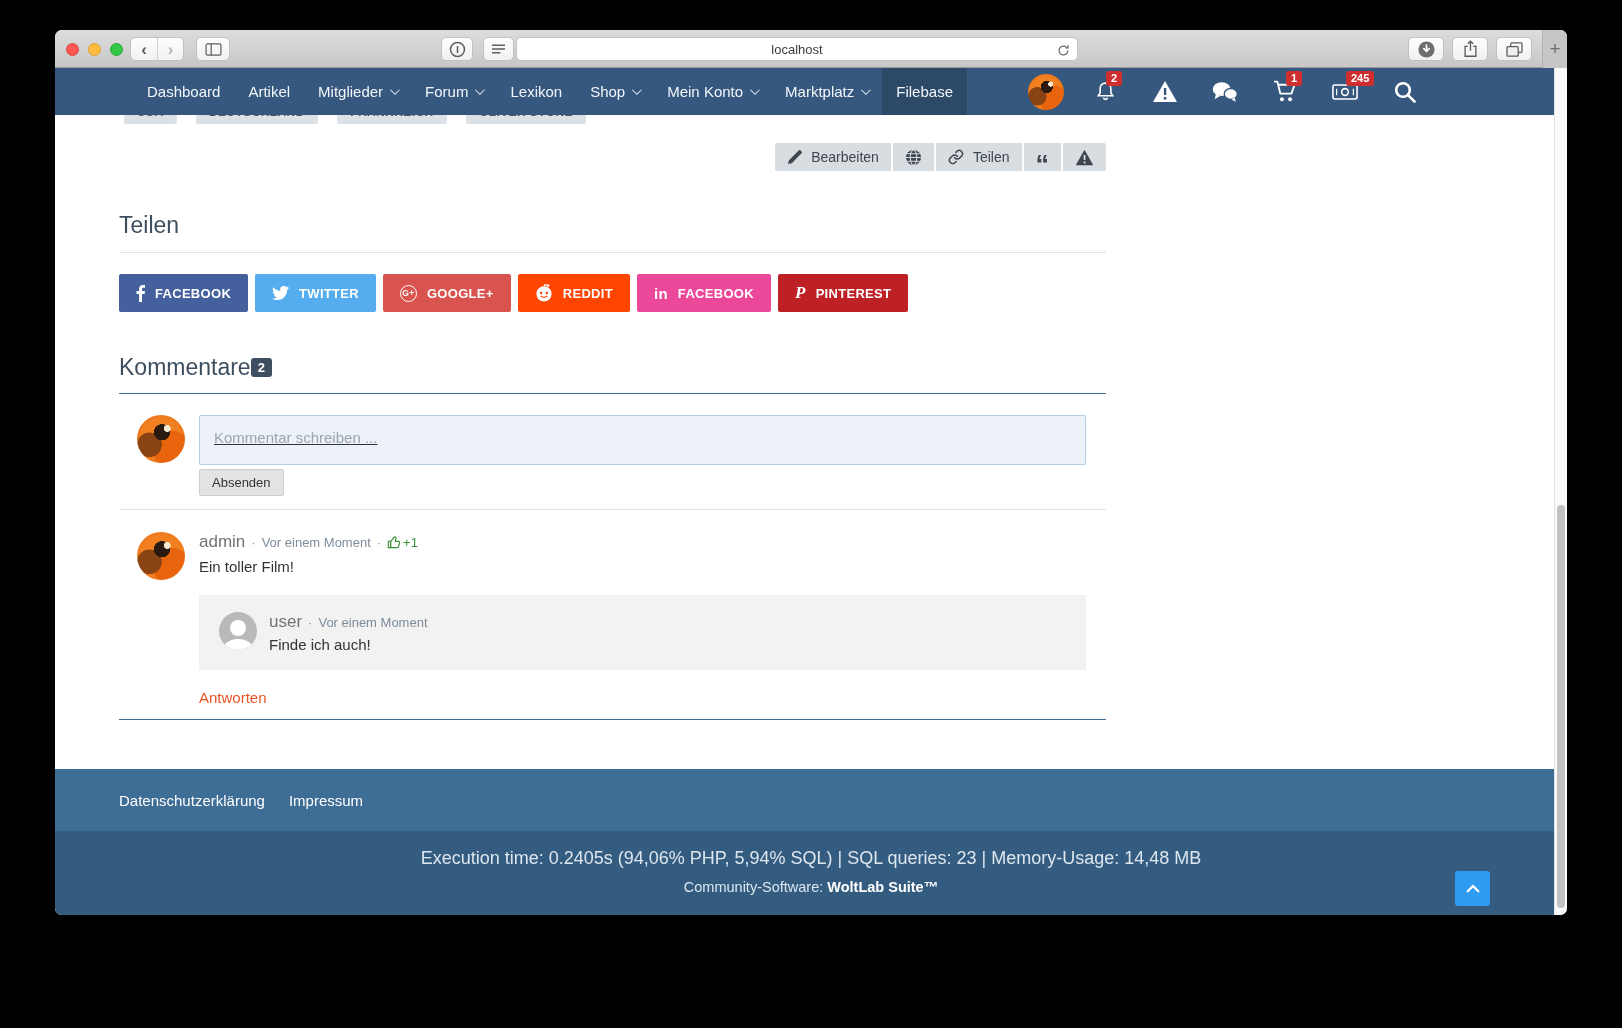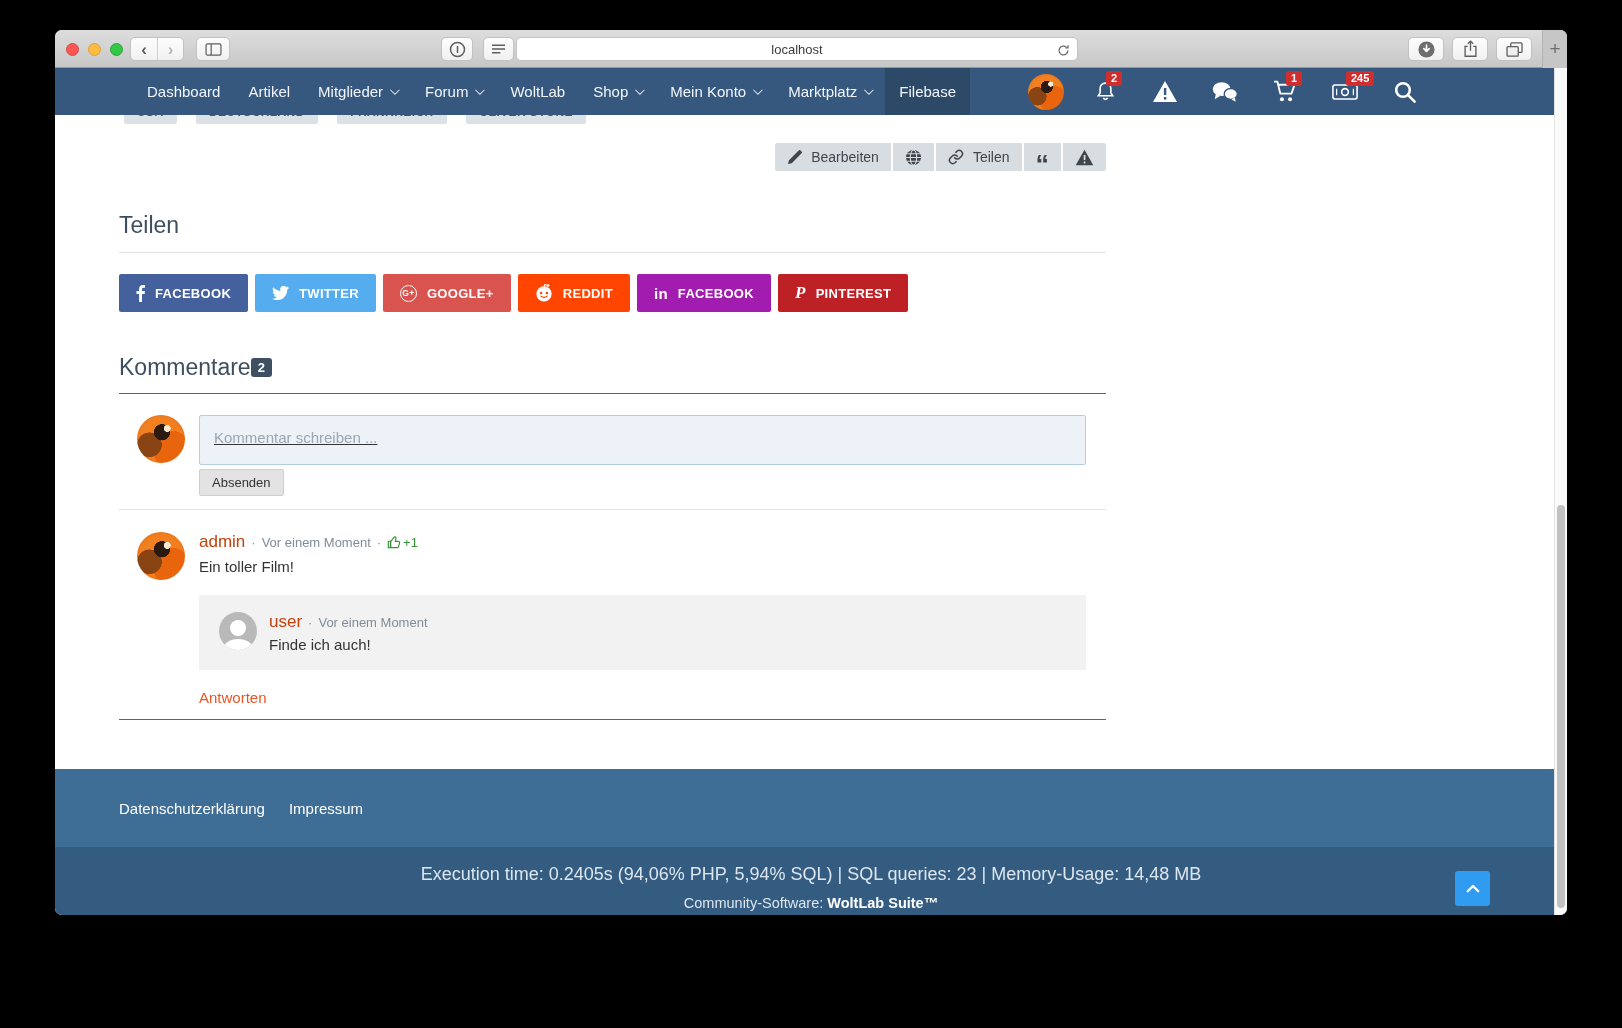--- a/index.html
+++ b/index.html
@@ -104,38 +104,38 @@
   .comment-input { flex:1; height:50px; background:#ecf2f8; border:1px solid #b3cfe4; border-radius:2px;
                    padding:13px 14px; font-size:15px; color:#333; resize:none; font-family:inherit;text-decoration:underline; }
   .comment-input::placeholder { color:#9aa6b0; }
   .submit-row { margin-top:4px; margin-left:62px; }
   .submit-btn { background:#e3e3e3; border:1px solid #cfcfcf; border-radius:2px; height:27px; padding:0 12px;
                 font-size:13px; color:#333; cursor:pointer; font-family:inherit; }
 
   .comment { margin-top:22px; display:flex; gap:14px; }
   .comment-body { flex:1; min-width:0; }
   .c-head { display:flex; align-items:center; gap:6px; font-size:13px; color:#7f8c99; }
-  .c-author { font-size:17px; color:#c2410c; text-decoration:none; cursor:pointer; }
+  .c-author { font-size:17px; color:#737373; text-decoration:none; cursor:pointer; }
   .likes { color:#359135; font-size:13px; display:flex; align-items:center; gap:2px; }
   .c-text { margin-top:6px; font-size:15px; color:#333; }
 
   .reply-box { margin-top:20px; background:#f2f2f2; padding:17px 20px; }
   .reply-row { display:flex; gap:12px; }
   .avatar38 { width:38px; height:38px; }
   .avatar-default { position:relative; background:#b9b9b9; overflow:hidden; }
   .avatar-default .head { position:absolute; left:50%; top:22%; width:42%; height:42%;
                           transform:translateX(-50%); background:#fff; border-radius:50%; }
   .avatar-default .body { position:absolute; left:50%; top:70%; width:78%; height:55%;
                           transform:translateX(-50%); background:#fff; border-radius:50% 50% 0 0; }
 
   .antworten { display:inline-block; margin-top:19px; color:#e95525; font-size:15px; text-decoration:none; cursor:pointer; }
   .hr-bottom { margin-top:24px; }
 
   
-  .footer1 { height:78px; background:#3E6D96; display:flex; align-items:center; padding-left:64px; gap:24px; }
+  .footer1 { height:62px; background:#3E6D96; display:flex; align-items:center; padding-left:64px; gap:24px; }
   .footer1 a { color:#fff; font-size:15px; text-decoration:none; cursor:pointer; }
   .footer2 { height:84px; background:#335C80; text-align:center; color:#dde6ee; padding-top:17px; }
   .footer2 .stats { font-size:18px; }
   .footer2 .credit { font-size:14.5px; margin-top:10px; }
   .footer2 .credit b { color:#fff; }
 
   
   .scrolltop { position:absolute; right:77px; bottom:9px; width:35px; height:35px; background:#2F9CF2;
                border:0; border-radius:3px; display:flex; align-items:center; justify-content:center; cursor:pointer; }
   .scrollbar-track { position:absolute; top:38px; right:0; bottom:0; width:13px; background:#fafafa;
@@ -224,21 +224,21 @@
         </a>
       <a class="nav-item">
           <span>Mitglieder</span>
           <span class="dd-chev"></span>
         </a>
       <a class="nav-item">
           <span>Forum</span>
           <span class="dd-chev"></span>
         </a>
       <a class="nav-item">
-          <span>WoltLab</span>
+          <span>Lexikon</span>
         </a>
       <a class="nav-item">
           <span>Shop</span>
           <span class="dd-chev"></span>
         </a>
       <a class="nav-item">
           <span>Mein Konto</span>
           <span class="dd-chev"></span>
         </a>
       <a class="nav-item">
@@ -371,21 +371,21 @@
             <svg width="18" height="18" viewBox="0 0 20 20">
                 <circle cx="10" cy="11" r="8.5" fill="#fff"></circle>
                 <path d="M10 2.8 11 .8l3 .7" fill="none" stroke="#fff" stroke-width="1.4"></path>
                 <circle cx="14.6" cy="1.8" r="1.4" fill="#fff"></circle>
                 <circle cx="6.8" cy="10" r="1.4" fill="#FF4500"></circle>
                 <circle cx="13.2" cy="10" r="1.4" fill="#FF4500"></circle>
                 <path d="M6.5 13.5c2 1.6 5 1.6 7 0" fill="none" stroke="#FF4500" stroke-width="1.3" stroke-linecap="round"></path>
               </svg>
             <span>REDDIT</span>
           </button>
-          <button class="sbtn" style="background-color:#a21caf">
+          <button class="sbtn" style="background-color:#ec4899">
             <span class="li-in">in</span>
             <span>FACEBOOK</span>
           </button>
           <button class="sbtn" style="background-color:#BD2126">
 
             <span class="pin-p">P</span>
             <span>PINTEREST</span>
           </button>
         </div>
 

